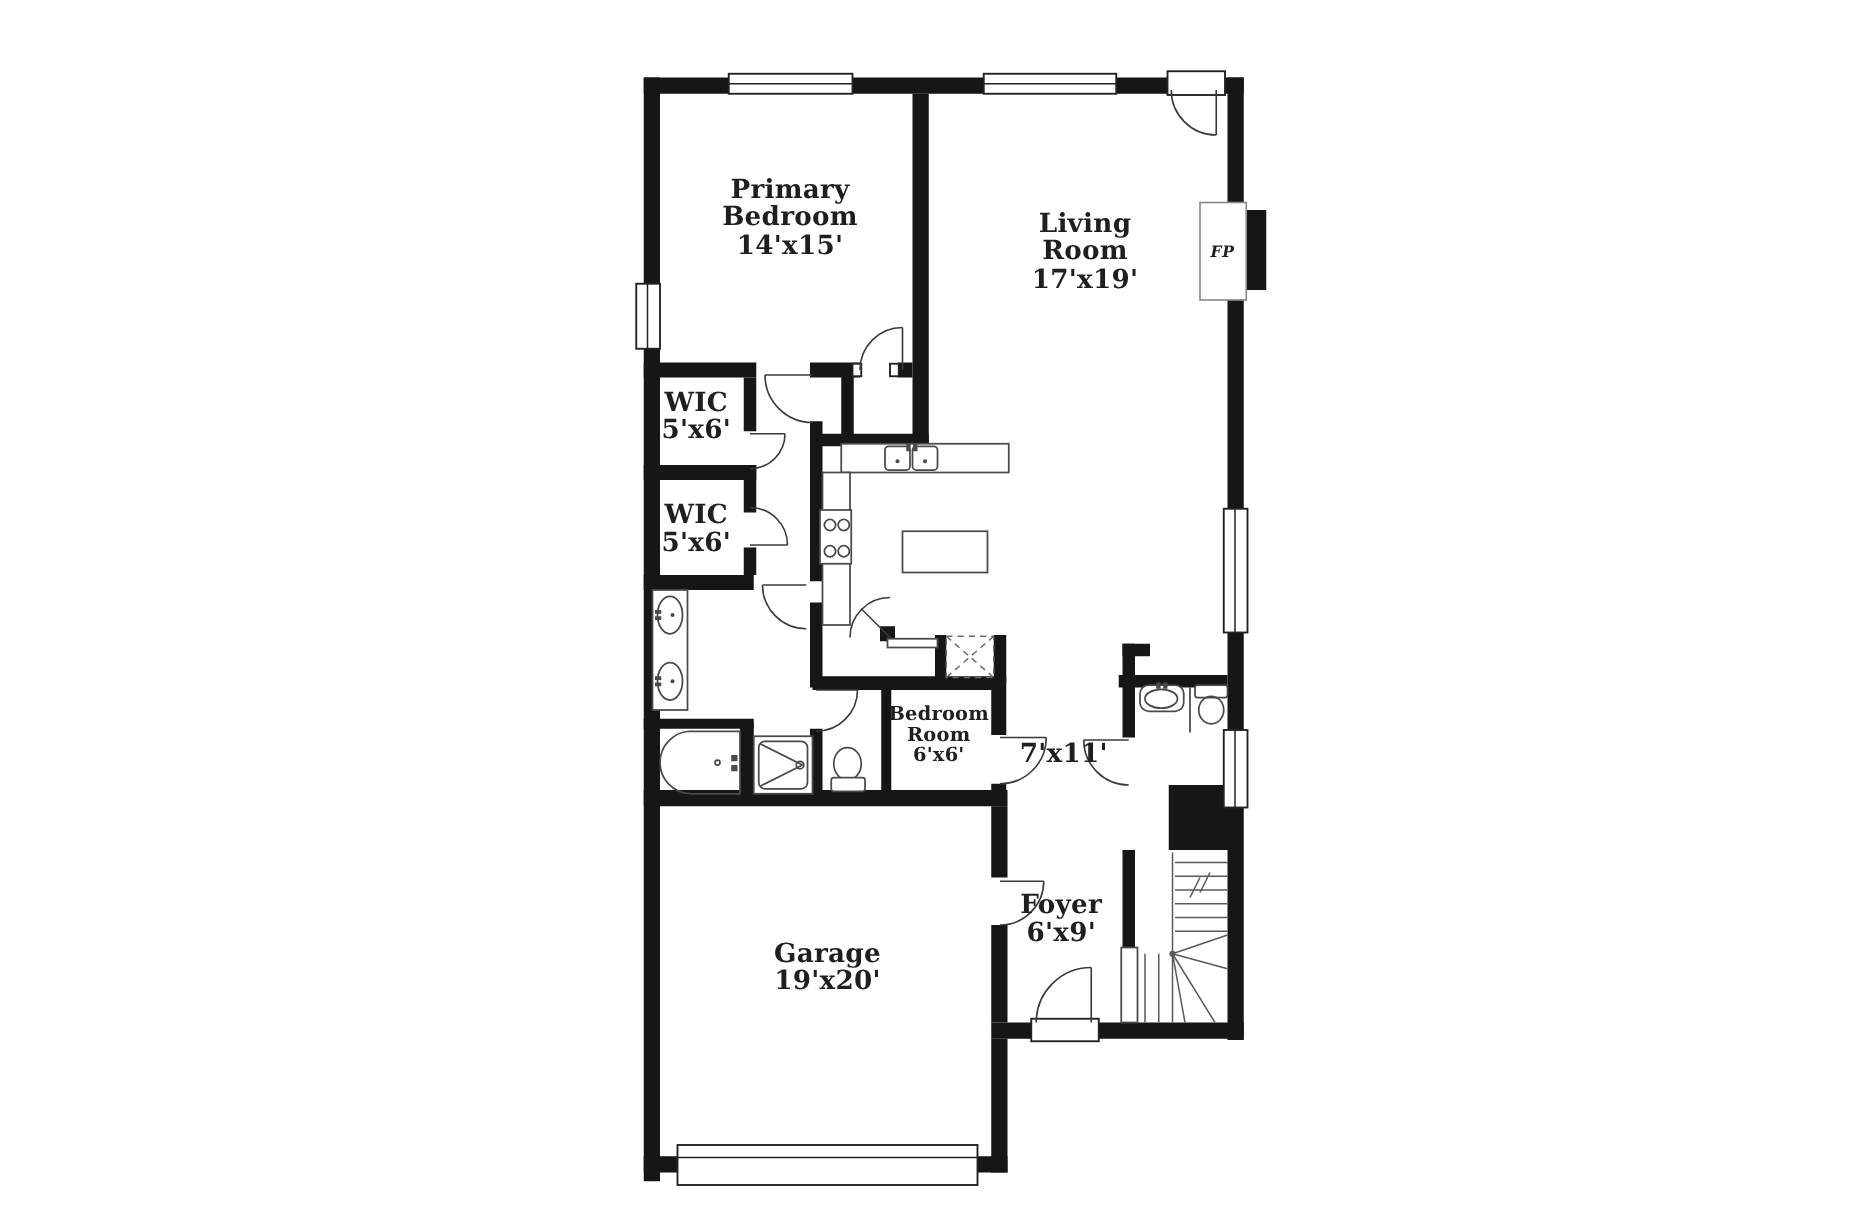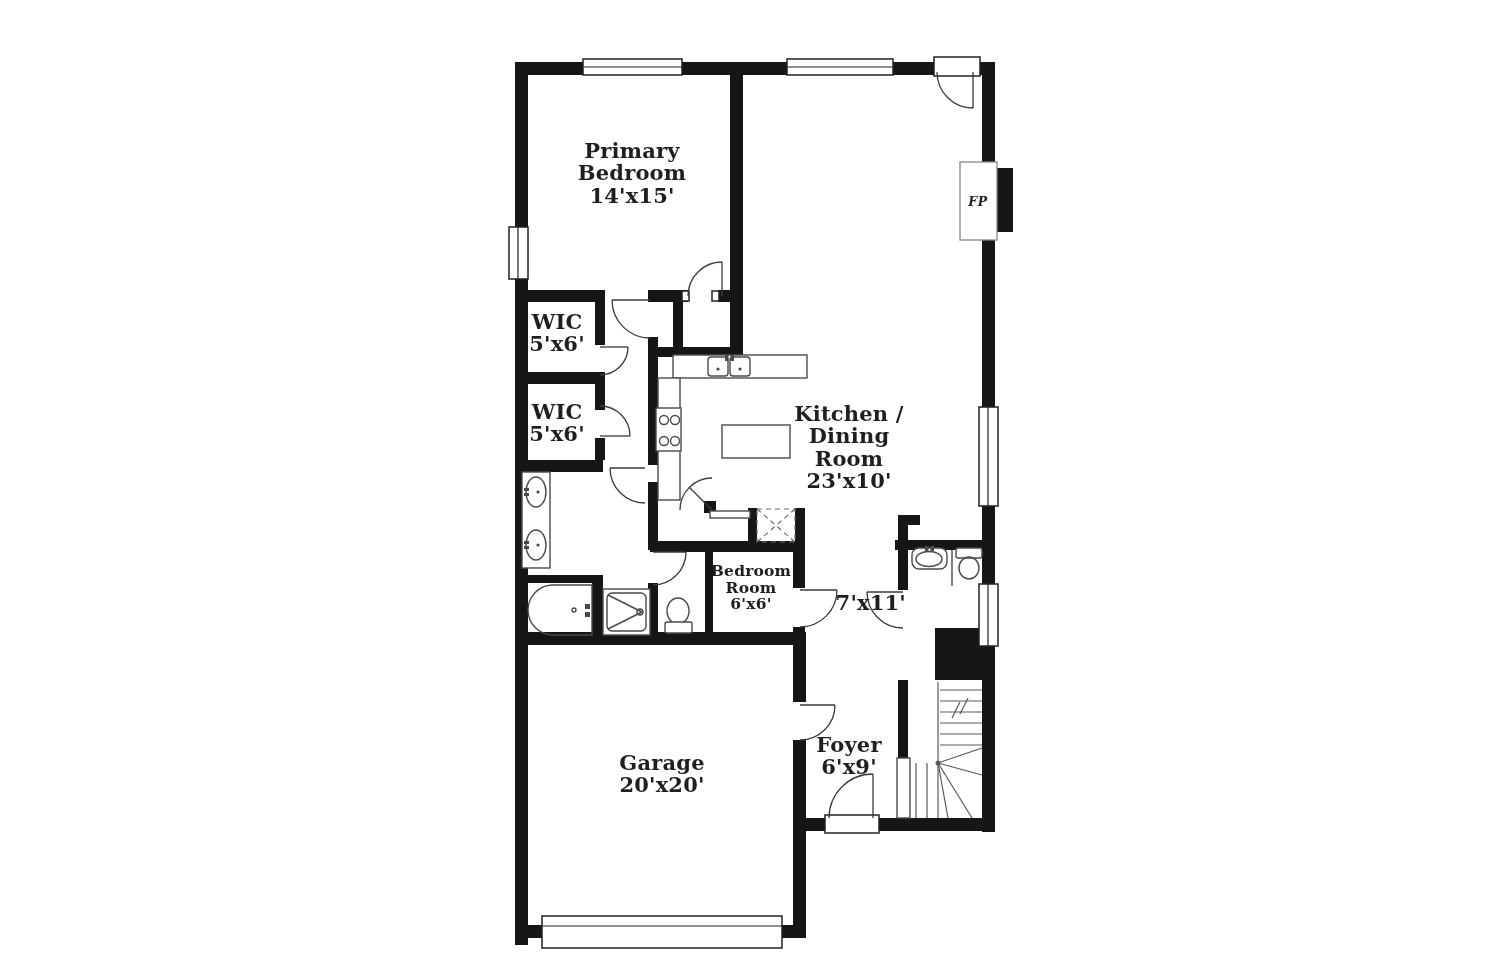--- a/index.html
+++ b/index.html
@@ -264,50 +264,50 @@
     <line class="stair" x1="938" y1="763" x2="938" y2="818"></line>
     <circle cx="938" cy="763" r="2.5" fill="#5a5a5a"></circle>
   </g>
 </svg>
 
 <div class="room-label" style="left:632px;top:174px;width:150px;">
   <span class="name">Primary Bedroom</span>
   <span class="dims">14'x15'</span>
 </div>
 
+<div class="room-label" style="left:868px;top:201px;width:112px;">
+  <span class="name">Living Room</span>
+  <span class="dims">17'x19'</span>
+</div>
 
 <div class="room-label" style="left:557px;top:333px;width:90px;">
   <span class="name">WIC</span>
   <span class="dims">5'x6'</span>
 </div>
 
 <div class="room-label" style="left:557px;top:423px;width:90px;">
   <span class="name">WIC</span>
   <span class="dims">5'x6'</span>
 </div>
 
-<div class="room-label" style="left:849px;top:448px;width:114px;">
-  <span class="name">Kitchen / Dining Room</span>
-  <span class="dims">23'x10'</span>
-</div>
 
 <div class="room-label small" style="left:751px;top:588px;width:96px;">
   <span class="name">Bedroom Room</span>
   <span class="dims">6'x6'</span>
 </div>
 
-<div class="room-label" style="left:851px;top:603px;width:110px;text-align:right;">
+<div class="room-label" style="left:851px;top:603px;width:110px;">
   <span class="dims">7'x11'</span>
 </div>
 
-<div class="room-label" style="left:849px;top:756px;width:120px;">
+<div class="room-label" style="left:849px;top:735px;width:120px;">
   <span class="name">Foyer</span>
   <span class="dims">6'x9'</span>
 </div>
 
 <div class="room-label" style="left:662px;top:774px;width:150px;">
   <span class="name">Garage</span>
-  <span class="dims">20'x20'</span>
+  <span class="dims">19'x20'</span>
 </div>
 
 <div class="fp-label" style="left:978px;top:201px;font-style:italic;">FP</div>
 
 </div>
 
 </body></html>

